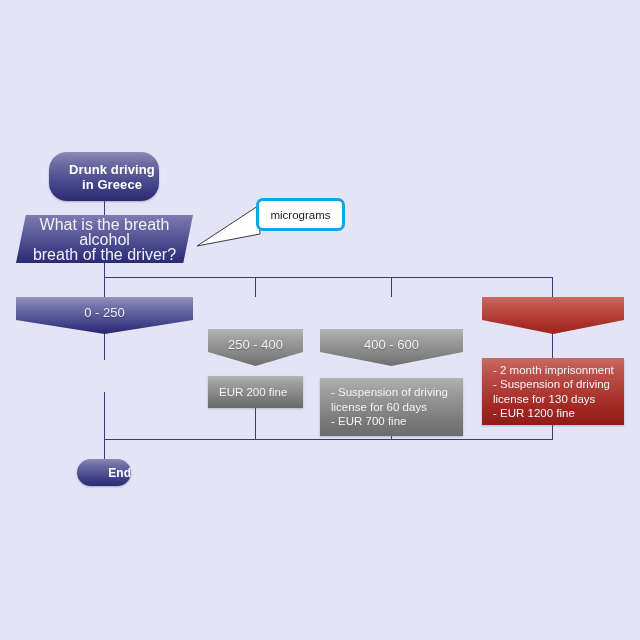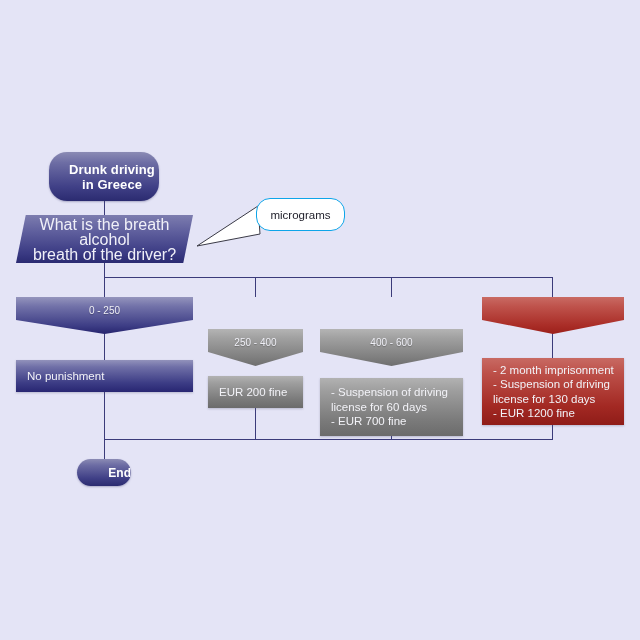--- a/index.html
+++ b/index.html
@@ -71,21 +71,21 @@
     justify-content: center;
     background: linear-gradient(to bottom, #7d7daf 0%, #6363a0 30%, #3a3a83 80%, #2a2a72 100%);
     clip-path: polygon(5.5% 0%, 100% 0%, 94.5% 100%, 0% 100%);
   }
   #question-node .qtext { padding: 0 14px; }
 
   
   .chevron {
     height: 37px;
     color: #efeff6;
-    font-size: 10px;
+    font-size: 13px;
     display: flex;
     align-items: flex-start;
     justify-content: center;
     padding-top: 8px;
     clip-path: polygon(0% 0%, 100% 0%, 100% 62%, 50% 100%, 0% 62%);
     text-shadow: 0 1px 1px rgba(0,0,0,0.25);
   }
   .chev-blue {
     background: linear-gradient(to bottom, #9595bd 0%, #7272a9 25%, #3d3d85 78%, #26246e 100%);
   }
@@ -120,22 +120,22 @@
   }
   .outcome .line { white-space: pre; }
 
   
   #callout-bubble {
     left: 256px;
     top: 198px;
     width: 89px;
     height: 33px;
     background: #ffffff;
-    border: 1px solid #0ea5e9;
-    border-radius: 14px;
+    border: 3px solid #0ea5e9;
+    border-radius: 7px;
     display: flex;
     align-items: center;
     justify-content: center;
     color: #1d1d28;
     font-size: 11.5px;
     z-index: 5;
   }
   #callout-tail {
     position: absolute;
     left: 190px;
@@ -206,23 +206,20 @@
   <div class="node chevron chev-gray" style="left:208px; top:297px; width:95px;">
     <span>250 - 400</span>
   </div>
   <div class="node chevron chev-gray" style="left:320px; top:297px; width:143px;">
     <span>400 - 600</span>
   </div>
   <div class="node chevron chev-red" style="left:482px; top:297px; width:142px;">
     <span></span>
   </div>
 
-  <div class="node outcome out-blue" style="left:16px; top:360px; width:177px; height:32px;">
-    <div class="line">No punishment</div>
-  </div>
 
   <div class="node outcome out-gray" style="left:208px; top:360px; width:95px; height:32px;">
     <div class="line">EUR 200 fine</div>
   </div>
 
   <div class="node outcome out-gray" style="left:320px; top:362px; width:143px; height:58px;">
     <div class="line">- Suspension of driving</div>
     <div class="line">license for 60 days</div>
     <div class="line">- EUR 700 fine</div>
   </div>

